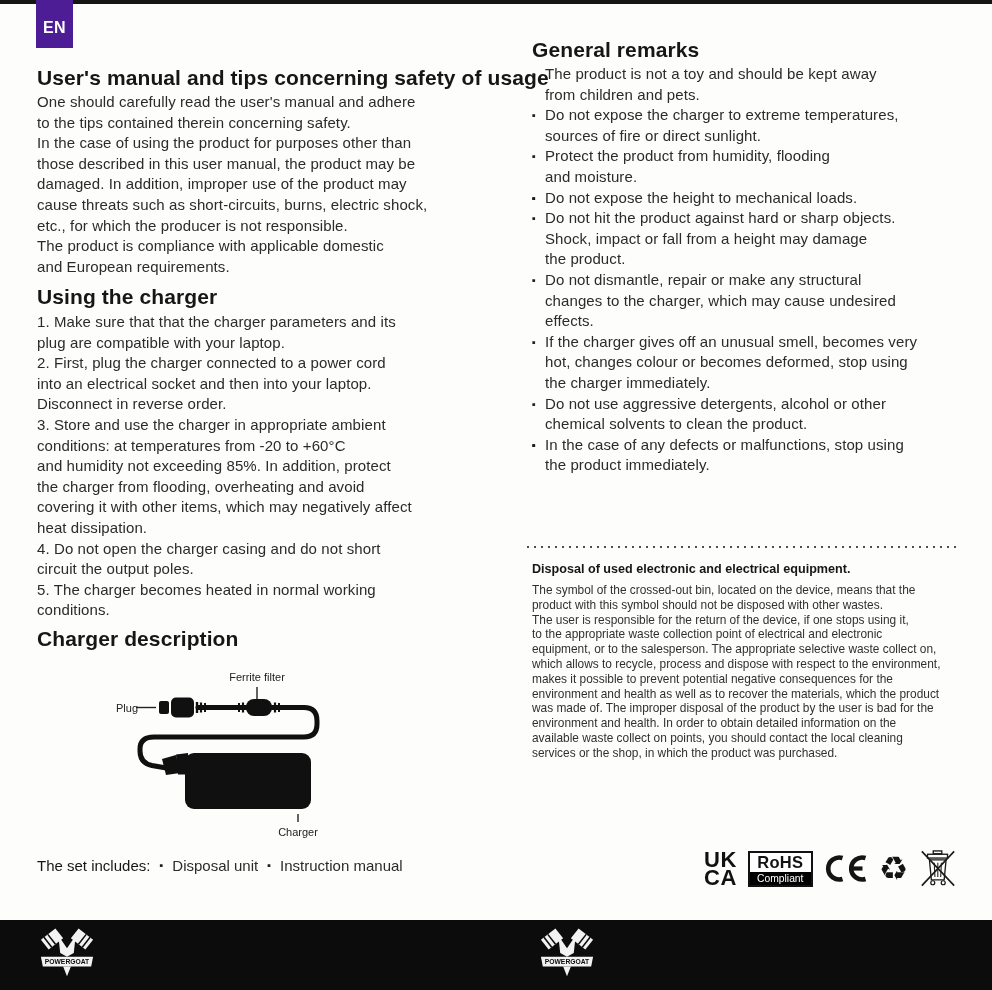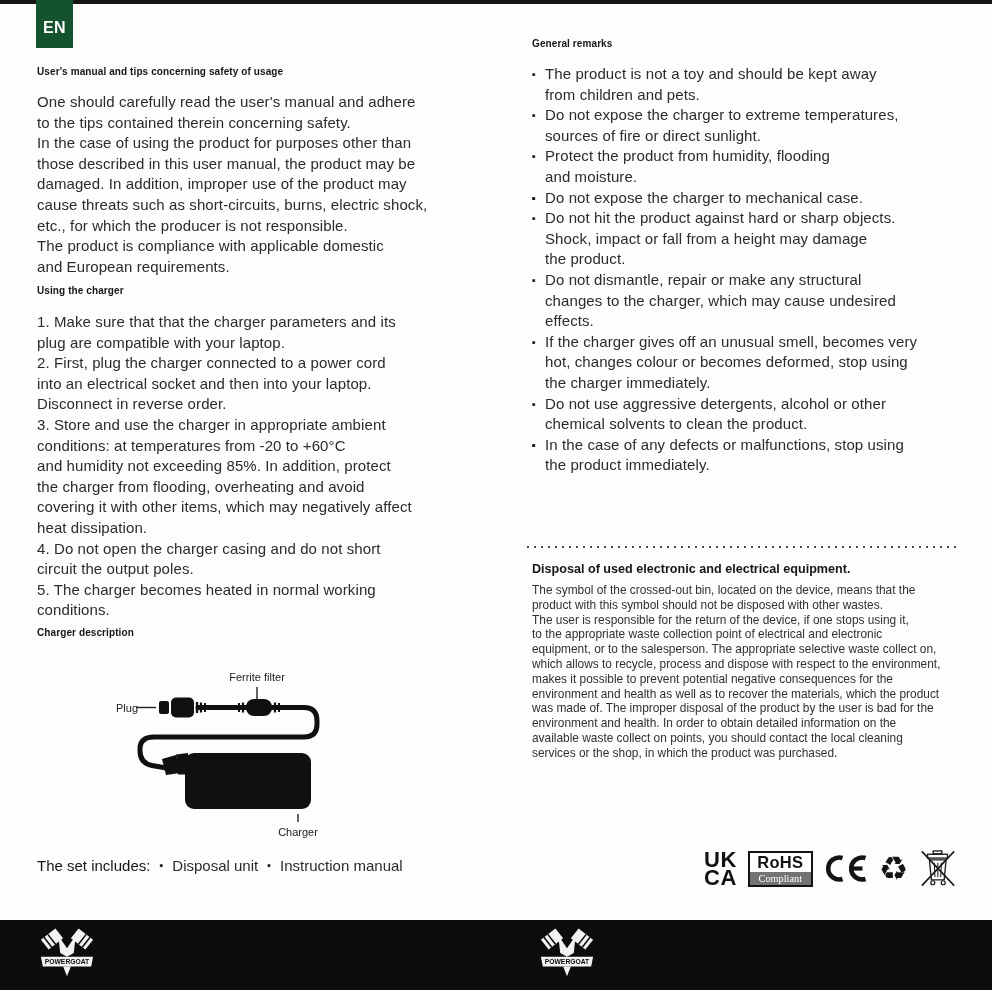--- a/index.html
+++ b/index.html
@@ -3,25 +3,25 @@
 <meta charset="utf-8">
 <style>
   html,body{margin:0;padding:0;background:#cfcfcf;}
   .page{
     position:relative;width:992px;height:990px;background:#fdfdfc;
     font-family:"Liberation Sans","DejaVu Sans",sans-serif;
     color:#2b2b2b;overflow:hidden;margin:0 auto;
   }
   .top-strip{position:absolute;top:0;left:0;width:992px;height:4px;background:#151515;}
   .en-badge{
-    position:absolute;left:36px;top:0;width:37px;height:48px;background:#14532d;
+    position:absolute;left:36px;top:0;width:37px;height:48px;background:#4c1d95;
     color:#fff;font-weight:bold;font-size:16px;display:flex;align-items:center;
     justify-content:center;padding-top:8px;box-sizing:border-box;letter-spacing:.5px;
   }
-  .h-section{position:absolute;font-weight:bold;font-size:10px;color:#161616;letter-spacing:.1px;}
+  .h-section{position:absolute;font-weight:bold;font-size:21px;color:#161616;letter-spacing:.1px;}
   .body-text{
     position:absolute;font-size:15px;line-height:20.6px;white-space:pre-line;
     letter-spacing:.1px;color:#2b2b2b;
   }
   
   .safety-heading{left:37px;top:66px;}
   .safety-body{left:37px;top:92px;width:445px;}
   .using-heading{left:37px;top:285px;}
   .using-body{left:37px;top:312px;width:445px;}
   .desc-heading{left:37px;top:627px;}
@@ -52,21 +52,21 @@
     position:absolute;left:532px;top:583px;width:448px;font-size:11.9px;
     line-height:14.8px;white-space:pre-line;color:#303030;
   }
   
   .certs{position:absolute;left:704px;top:845px;height:47px;display:flex;align-items:center;gap:11px;}
   .ukca{font-weight:bold;font-size:22px;line-height:17.5px;color:#111;letter-spacing:.5px;text-align:center;}
   .rohs{
     border:2.2px solid #121212;width:61px;text-align:center;background:#fff;
   }
   .rohs-top{font-weight:bold;font-size:16.5px;line-height:19px;color:#121212;letter-spacing:.3px;}
-  .rohs-bottom{background:#737373;color:#fff;font-size:10.3px;line-height:13px;font-family:Liberation Serif, serif;}
+  .rohs-bottom{background:#000000;color:#fff;font-size:10.3px;line-height:13px;}
   .recycle{font-family:"DejaVu Sans",sans-serif;font-size:33px;color:#141414;line-height:33px;}
   
   .footer{position:absolute;left:0;top:920px;width:992px;height:70px;background:#0c0c0c;}
   .brand-logo{position:absolute;top:5px;}
   .brand-logo.first{left:38px;}
   .brand-logo.second{left:538px;}
   .brand-logo text{font-family:"Liberation Sans",sans-serif;}
 </style>
 </head>
 <body>
@@ -149,21 +149,21 @@
   <div class="h-section general-heading">General remarks</div>
 
   <ul class="general-list">
     <li><span class="sq-bullet">▪</span><span>The product is not a toy and should be kept away
 from children and pets.</span></li>
     <li><span class="sq-bullet">▪</span><span>Do not expose the charger to extreme temperatures,
 sources of fire or direct sunlight.</span></li>
     <li><span class="sq-bullet">▪</span><span>Protect the product from humidity, flooding
 and moisture.</span></li>
     <li><span class="sq-bullet">▪</span></li>
-    <li><span class="sq-bullet">▪</span><span>Do not expose the charger to mechanical case.</span></li>
+    <li><span class="sq-bullet">▪</span><span>Do not expose the height to mechanical loads.</span></li>
     <li><span class="sq-bullet">▪</span><span>Do not hit the product against hard or sharp objects.
 Shock, impact or fall from a height may damage
 the product.</span></li>
     <li><span class="sq-bullet">▪</span><span>Do not dismantle, repair or make any structural
 changes to the charger, which may cause undesired
 effects.</span></li>
     <li><span class="sq-bullet">▪</span><span>If the charger gives off an unusual smell, becomes very
 hot, changes colour or becomes deformed, stop using
 the charger immediately.</span></li>
     <li><span class="sq-bullet">▪</span><span>Do not use aggressive detergents, alcohol or other

